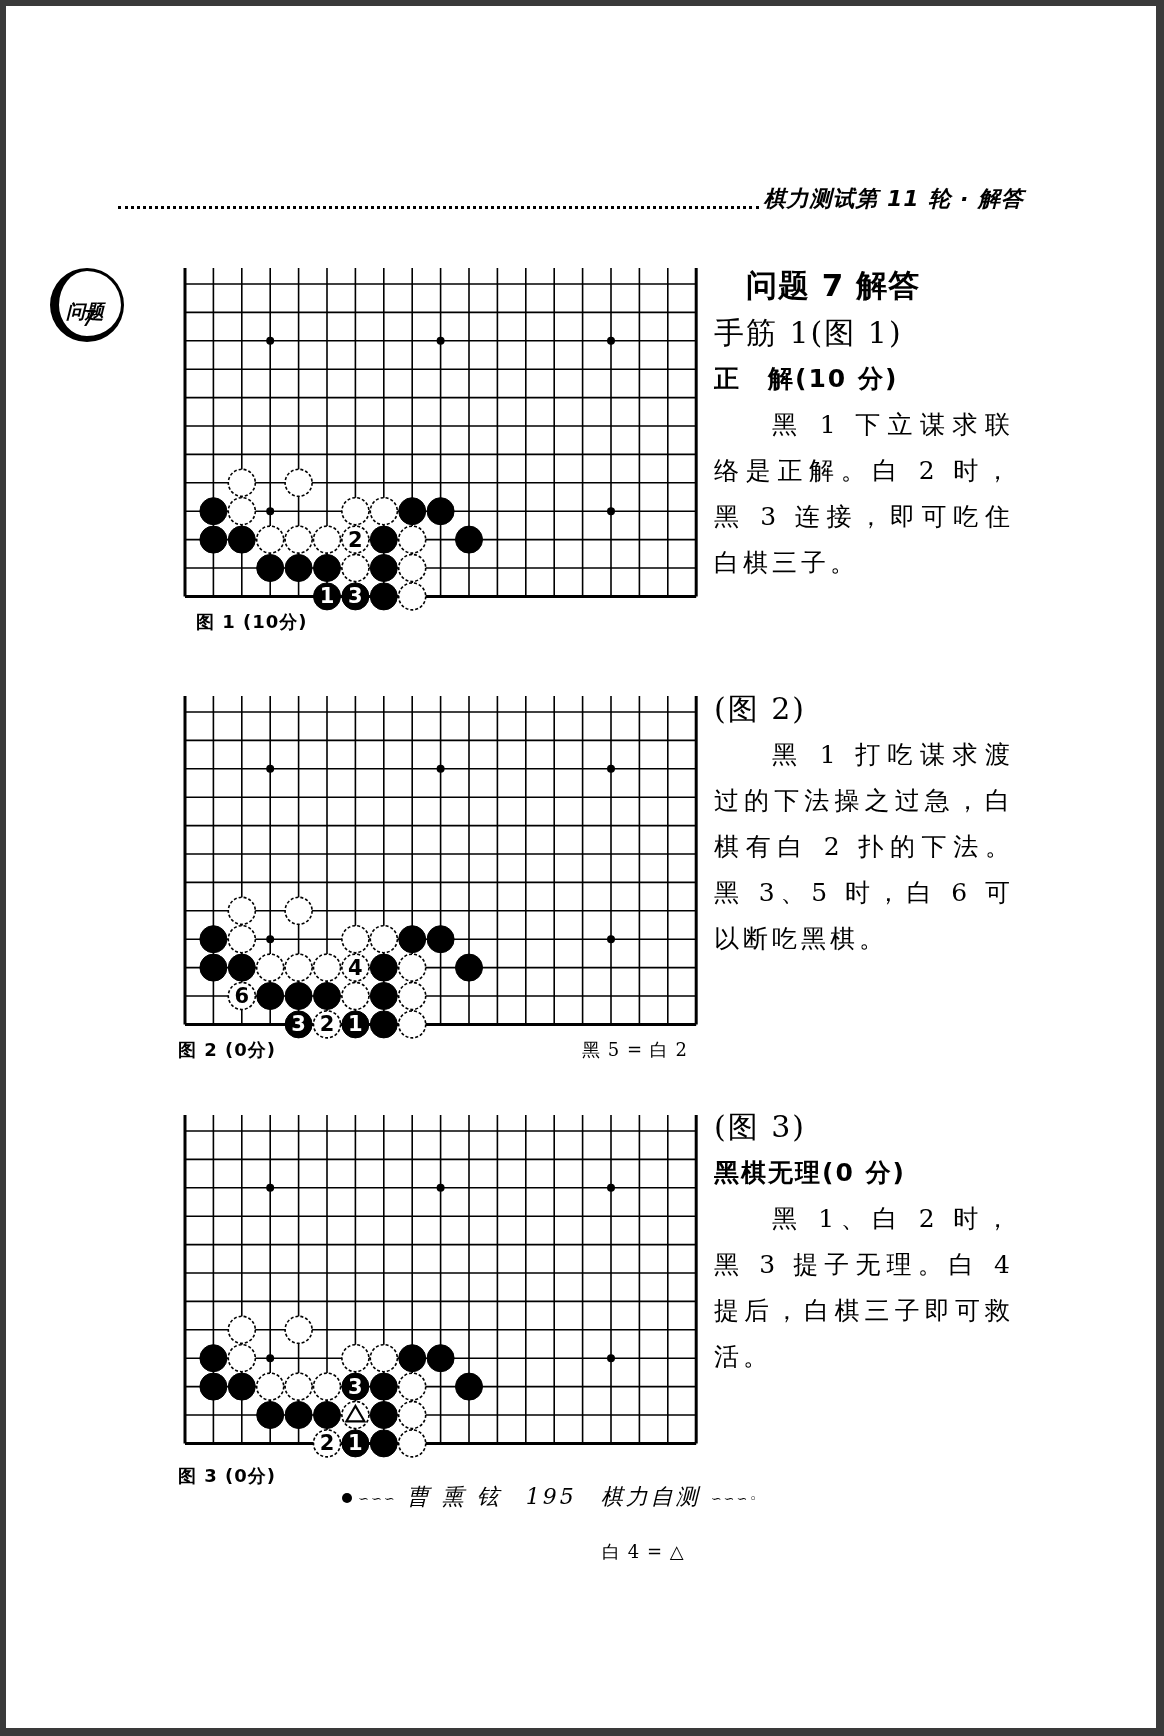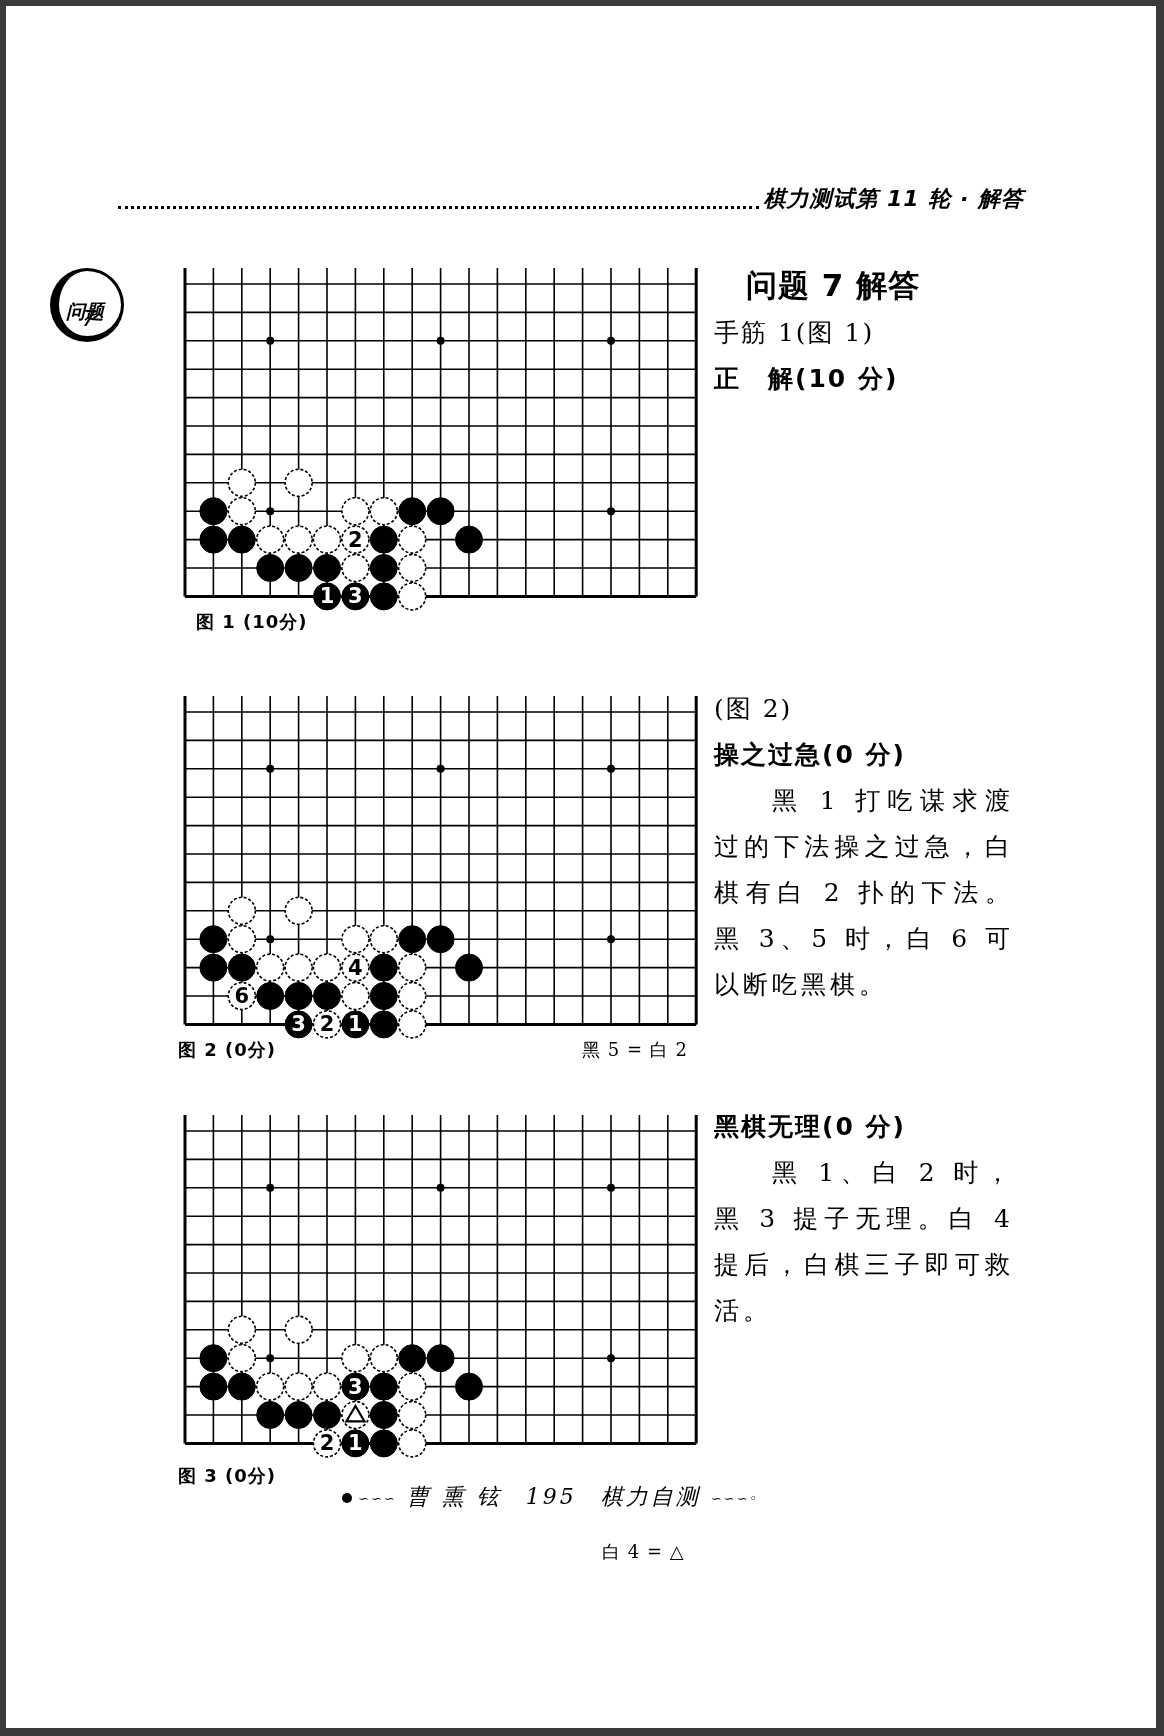--- a/index.html
+++ b/index.html
@@ -11,21 +11,21 @@
   #running-header .title{font-size:22px;font-style:italic;font-weight:bold;white-space:nowrap;letter-spacing:1px;}
   #problem-badge{left:44px;top:262px;width:80px;height:80px;}
   #problem-badge .ring{position:absolute;left:0;top:0;width:74px;height:74px;border-radius:50%;border:3px solid #000;border-left-width:9px;border-bottom-width:6px;box-sizing:border-box;background:#fff;}
   #problem-badge .l1{position:absolute;left:16px;top:12px;font-size:19px;font-style:italic;font-weight:bold;margin-top:19px;}
   #problem-badge .l2{position:absolute;left:32px;top:38px;font-size:22px;font-style:italic;}
   svg.board{position:absolute;left:170px;overflow:visible;}
   .caption{position:absolute;font-size:18px;font-weight:bold;letter-spacing:1px;}
   .note{position:absolute;font-size:18px;letter-spacing:1px;font-family:"DejaVu Serif",serif;}
   .text-col{position:absolute;left:708px;width:300px;font-family:"DejaVu Serif","Liberation Serif",serif;}
   .text-col .h1{font-size:31px;font-weight:bold;font-family:"DejaVu Sans",sans-serif;line-height:50px;letter-spacing:1px;margin-left:32px;}
-  .text-col .line{font-size:25px;line-height:46px;letter-spacing:2px;white-space:nowrap;}
+  .text-col .line{font-size:30px;line-height:46px;letter-spacing:2px;white-space:nowrap;}
   .text-col .bold{font-family:"DejaVu Sans",sans-serif;font-weight:bold;font-size:25px;}
   .text-col .para{font-size:25px;line-height:46px;letter-spacing:4px;text-align:justify;text-indent:58px;}
   #footer{left:336px;top:1476px;width:500px;height:30px;font-size:22px;font-style:italic;font-family:"DejaVu Serif",serif;white-space:nowrap;letter-spacing:3px;}
   #footer .bullet{display:inline-block;width:10px;height:10px;border-radius:50%;background:#000;vertical-align:middle;margin-right:6px;}
   #footer .orn{font-size:13px;letter-spacing:2px;vertical-align:middle;}
 </style>
 </head>
 <body>
 
 <div id="page">
@@ -258,29 +258,30 @@
       <circle cx="207.79999999999998" cy="334.4" r="13.5" fill="#000" stroke="#000" stroke-width="1" stroke-dasharray=""></circle>
       <circle cx="236.2" cy="334.4" r="13.5" fill="#fff" stroke="#000" stroke-width="1.6" stroke-dasharray="3 2"></circle>
     </svg>
   <div class="caption" style="left:172px;top:1458px;">图 3 (0分)</div>
   <div class="note" style="left:596px;top:1534px;">白 4 = △</div>
 
   <div class="text-col" style="top:254px;">
     <div class="h1">问题 7 解答</div>
     <div class="line">手筋 1(图 1)</div>
     <div class="line bold">正　解(10 分)</div>
+    <div class="para">黑 1 下立谋求联络是正解。白 2 时，黑 3 连接，即可吃住白棋三子。</div>
   </div>
 
   <div class="text-col" style="top:680px;">
     <div class="line">(图 2)</div>
-    <div class="line bold">操之过急(0 分)</div>
     <div class="para">黑 1 打吃谋求渡过的下法操之过急，白棋有白 2 扑的下法。黑 3、5 时，白 6 可以断吃黑棋。</div>
   </div>
 
   <div class="text-col" style="top:1098px;">
+    <div class="line">(图 3)</div>
     <div class="line bold">黑棋无理(0 分)</div>
     <div class="para">黑 1、白 2 时，黑 3 提子无理。白 4 提后，白棋三子即可救活。</div>
   </div>
 
   <div id="footer" class="abs">
     <span class="bullet"></span><span class="orn">∽∽∽</span>
     <span>曹 熏 铉</span>
     <span style="margin:0 14px;">195</span>
     <span>棋力自测</span>
     <span class="orn">∽∽∽◦</span>

